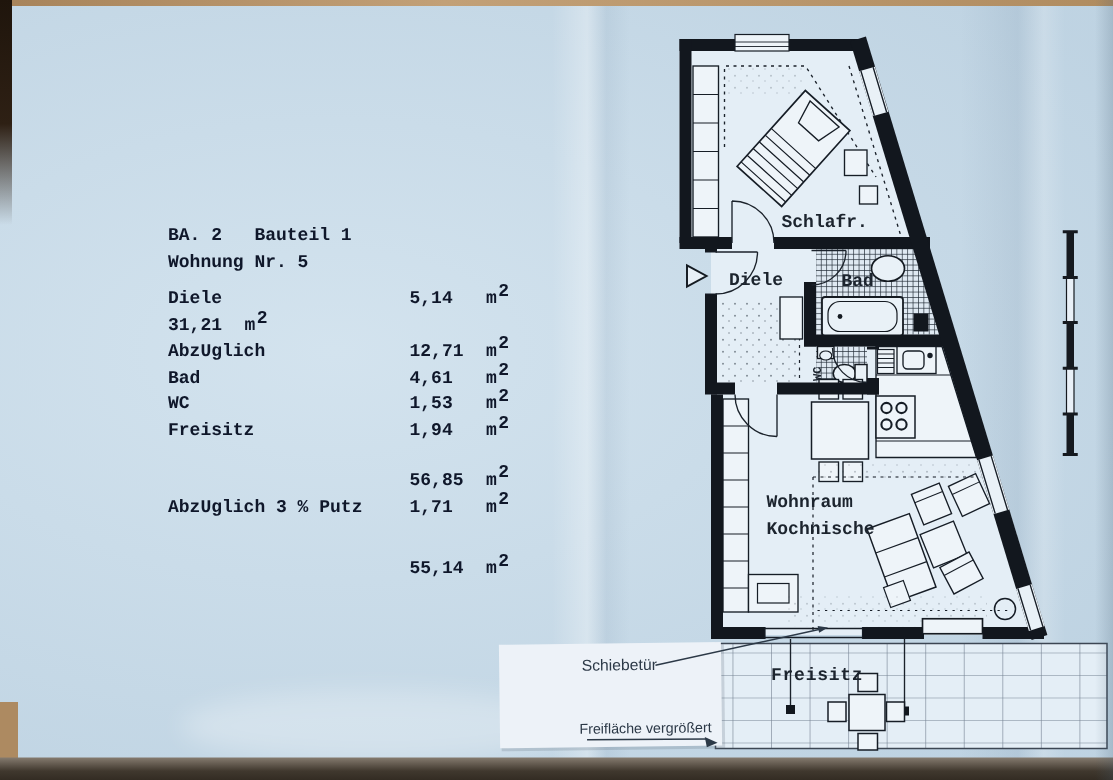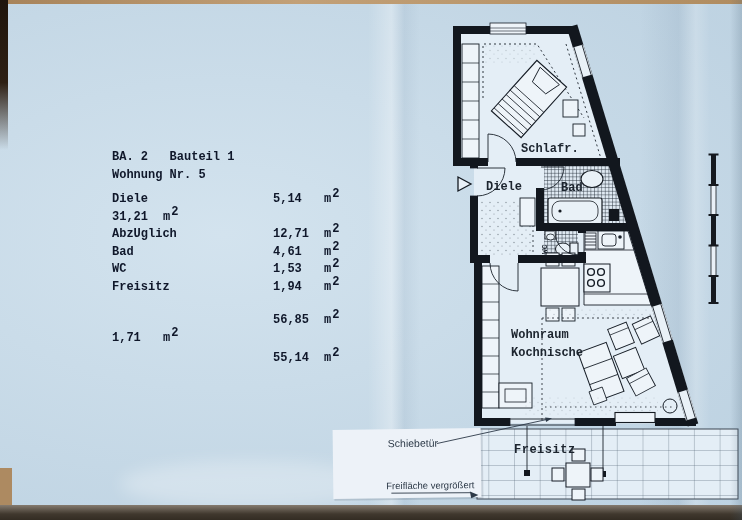--- a/index.html
+++ b/index.html
@@ -30,21 +30,21 @@
            font-family:"Liberation Mono","DejaVu Sans Mono",monospace;
            font-weight:bold;font-size:12px;color:#0f172a;}
   #typedoc .hline{line-height:18px;white-space:pre;}
   #rows{margin-top:7px;}
   .row{display:flex;height:17.5px;line-height:17.5px;}
   .row .lbl{flex:1;white-space:pre;}
   .row .val{width:46px;text-align:left;}
   .row .unit{width:26px;padding-left:5px;}
   .row .sup{position:relative;top:-5px;margin-left:1px;}
   .gap1{margin-top:16px;}
-  .gap2{margin-top:3px;}
+  .gap2{margin-top:24px;}
 
   svg text{font-family:"Liberation Mono","DejaVu Sans Mono",monospace;font-weight:bold;}
   svg text.note{font-family:"Liberation Sans",sans-serif;font-weight:normal;}
 </style>
 </head>
 <body>
 
 <div id="stage">
 
   <div class="shade" id="sh1"></div>
@@ -84,20 +84,21 @@
         <span class="lbl">Freisitz</span>
           <span class="val">1,94</span>
           <span class="unit"><span>m</span><span class="sup">2</span></span>
       </div>
       <div class="row gap1">
         <span class="lbl"></span>
           <span class="val">56,85</span>
           <span class="unit"><span>m</span><span class="sup">2</span></span>
       </div>
       <div class="row">
+        <span class="lbl">AbzUglich 3 % Putz</span>
           <span class="val">1,71</span>
           <span class="unit"><span>m</span><span class="sup">2</span></span>
       </div>
       <div class="row gap2">
         <span class="lbl"></span>
           <span class="val">55,14</span>
           <span class="unit"><span>m</span><span class="sup">2</span></span>
       </div>
     </div>
   </div>

